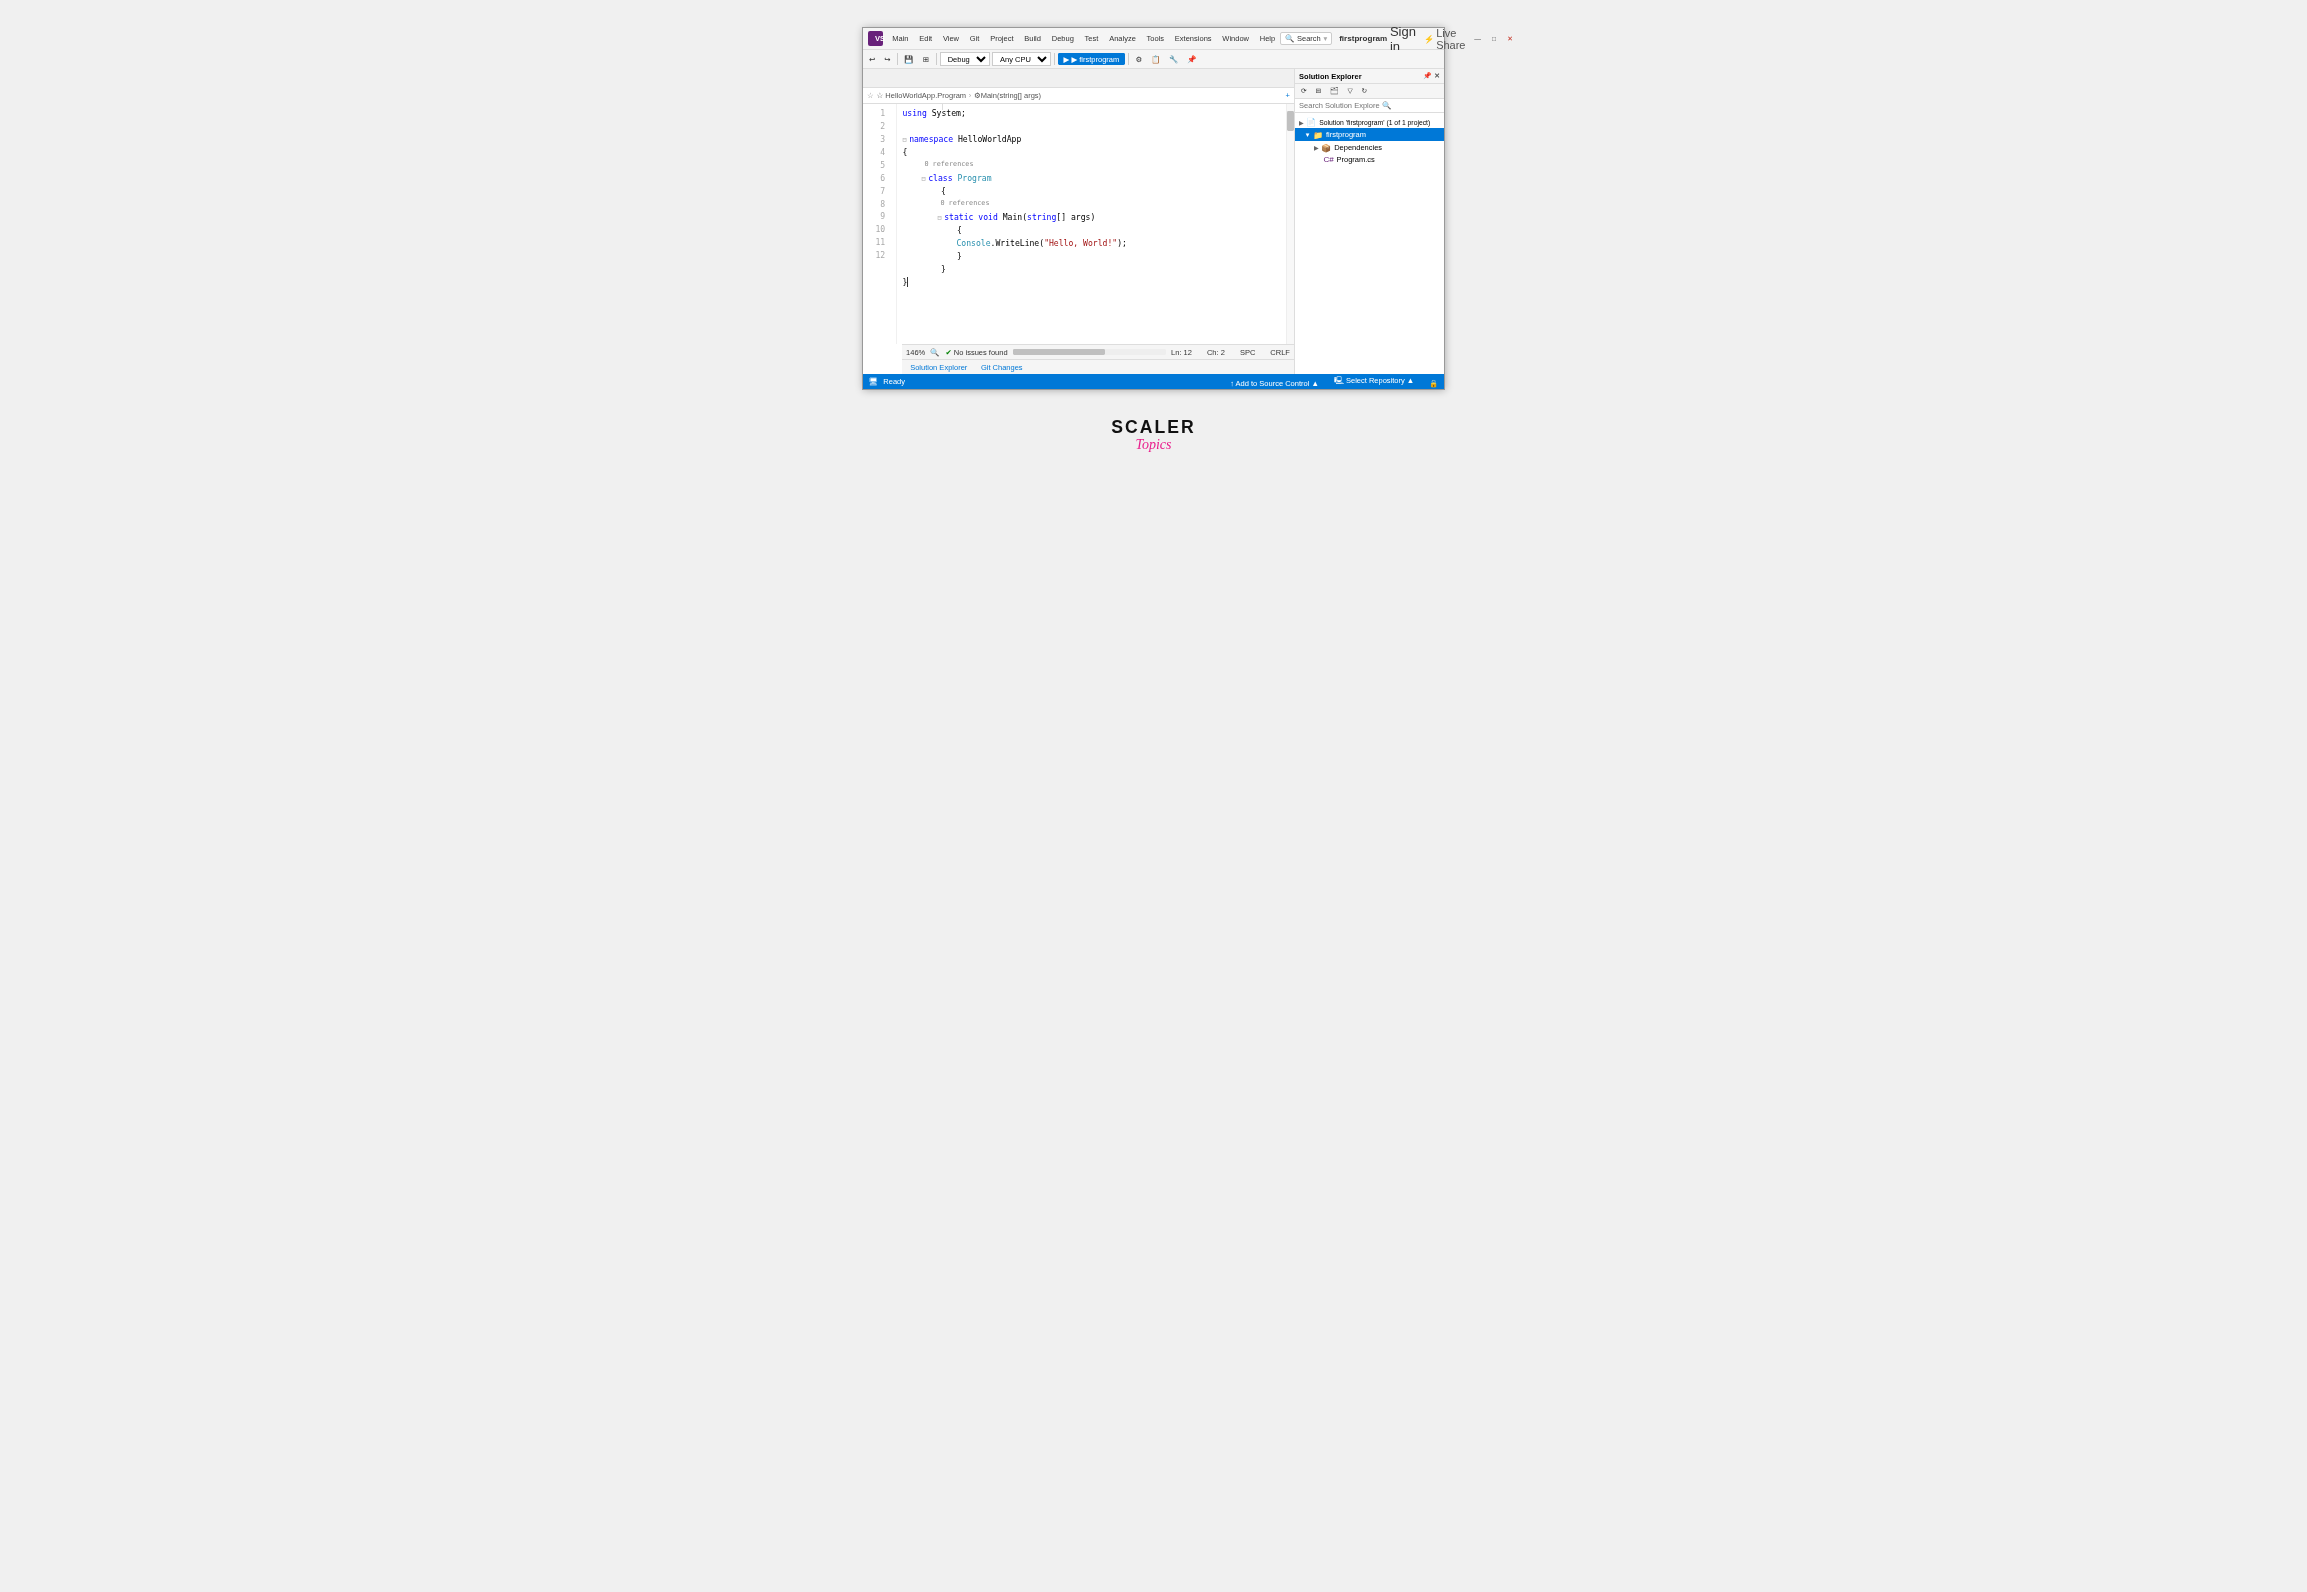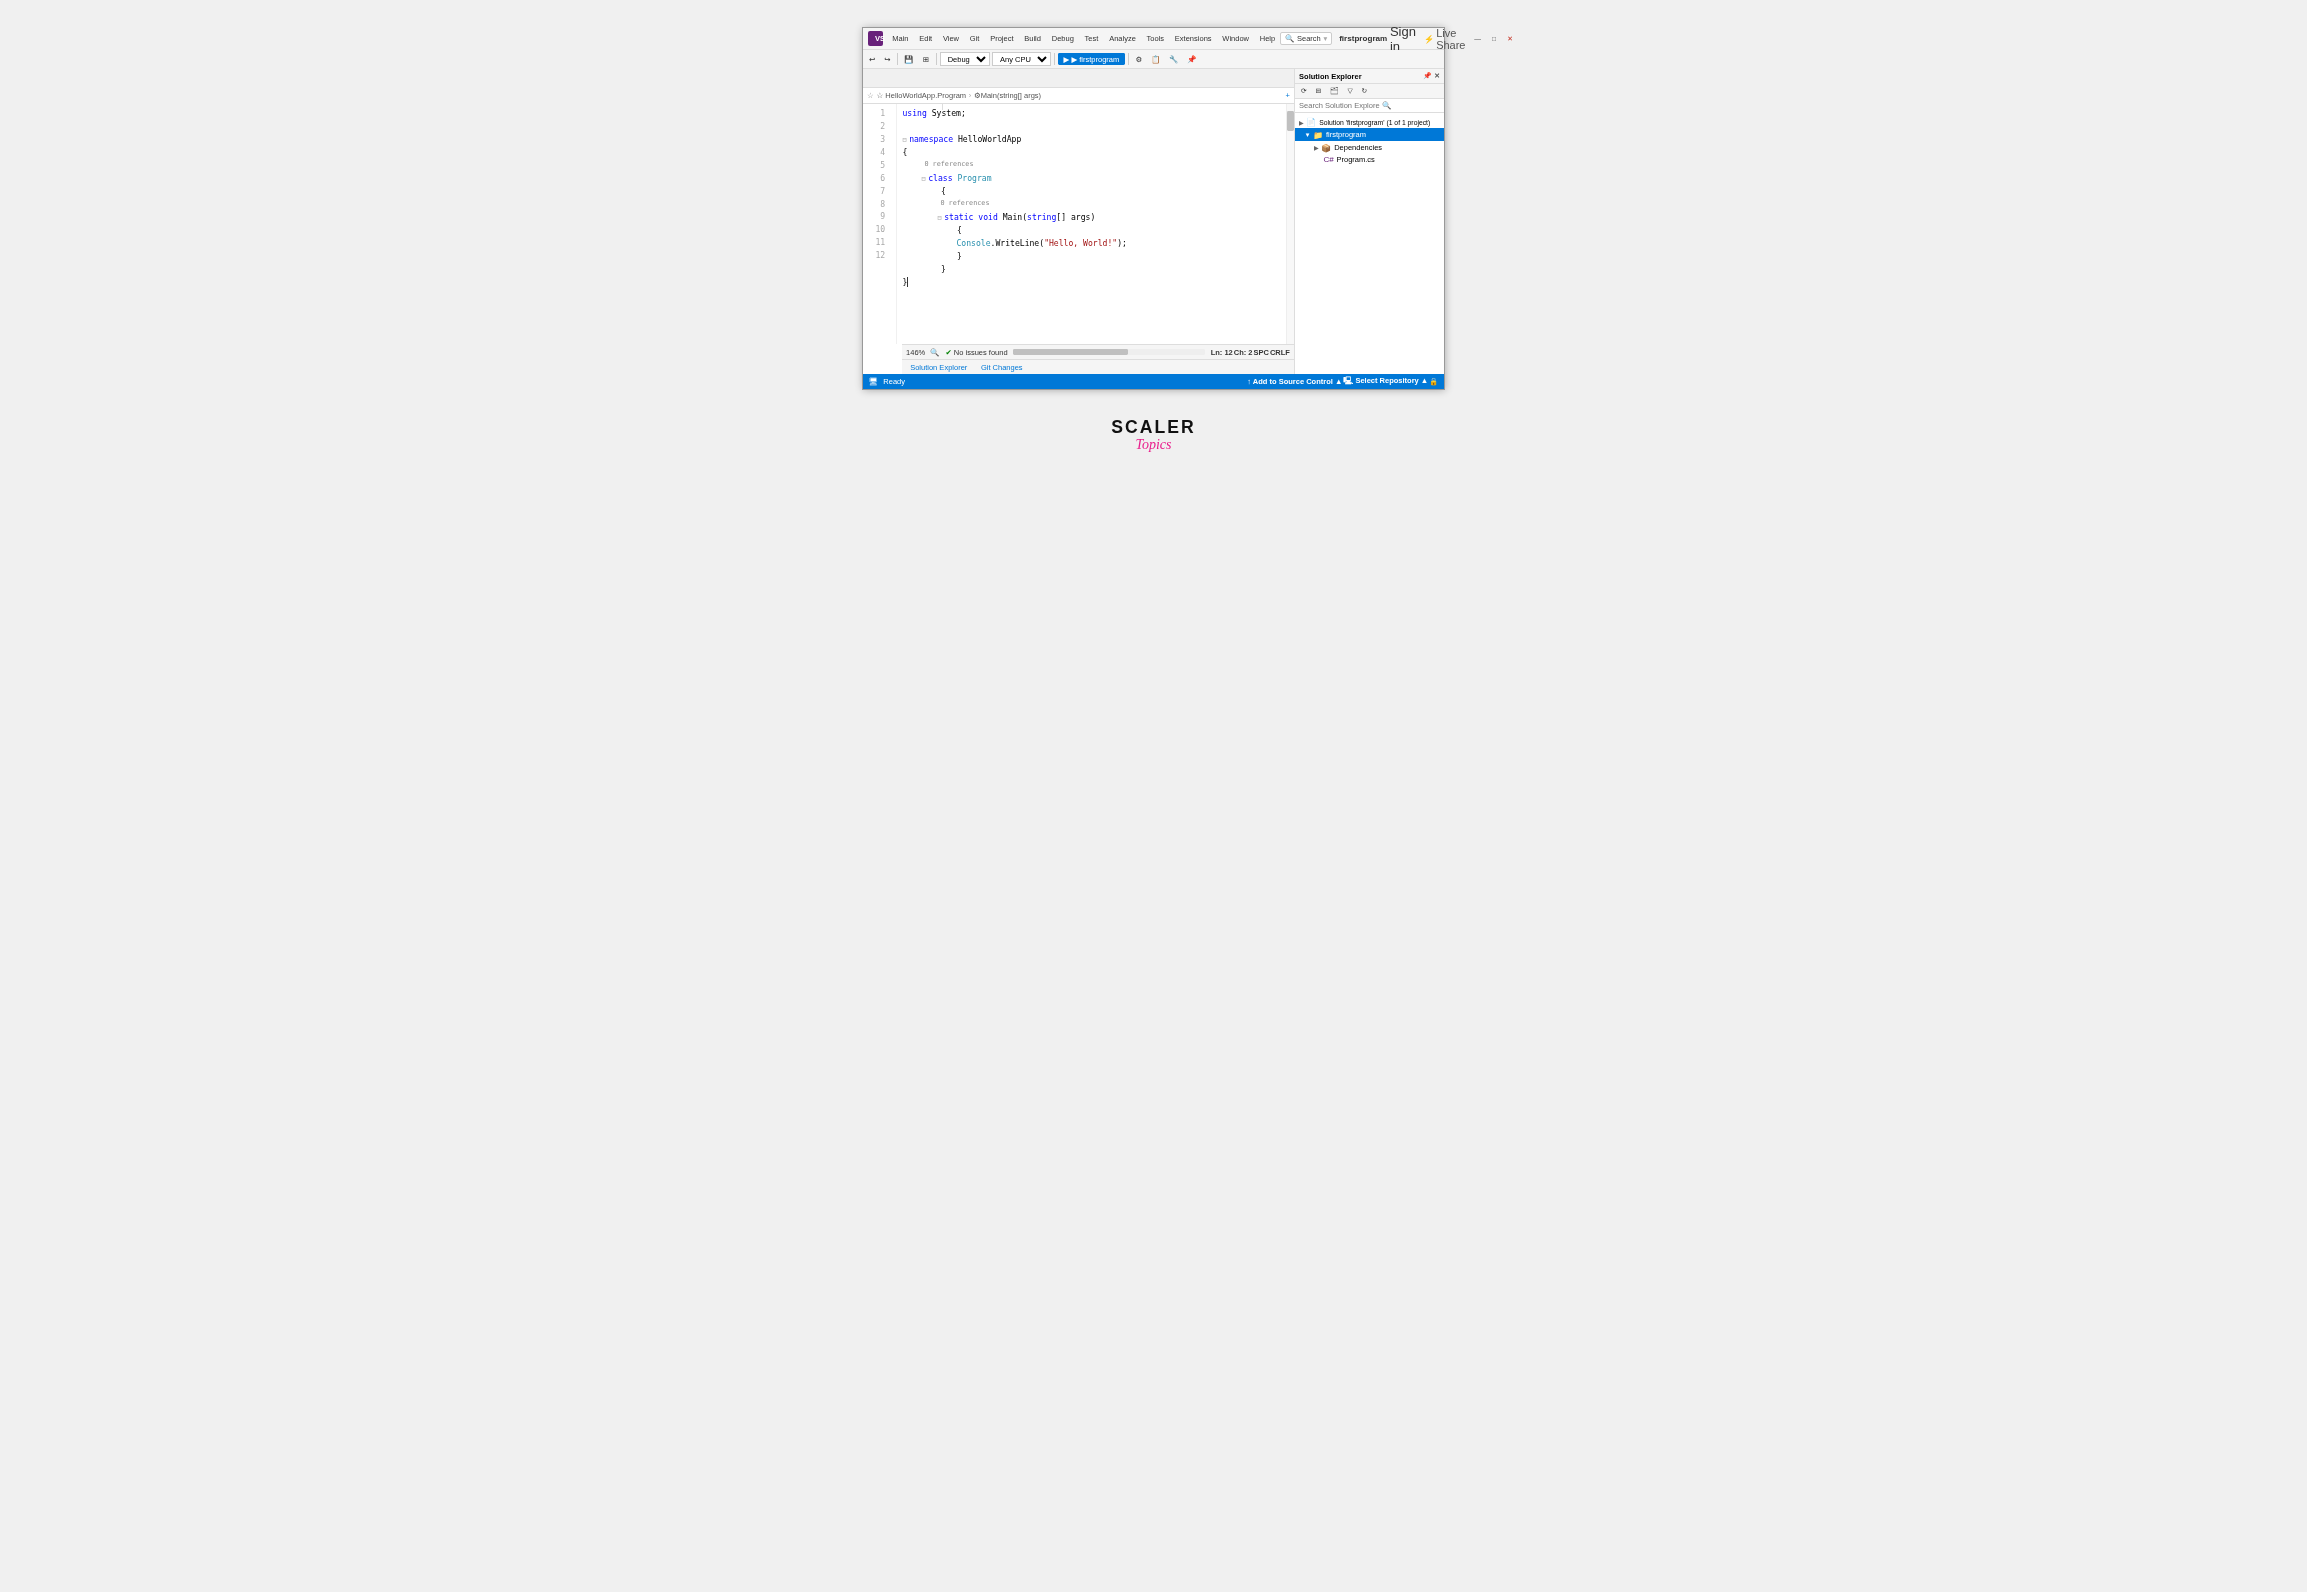--- a/index.html
+++ b/index.html
@@ -347,23 +347,22 @@
       font-size: 7.5px;
       color: #fff;
     }
     .status-left {
       display: flex;
       align-items: center;
       gap: 5.4px;
     }
     .status-right {
       display: flex;
-      align-items: center;
-      gap: 1px;
-      font-weight: bold;
+      align-items: flex-end;
+      gap: 15px;
     }
 
     
     .bottom-bar {
       display: flex;
       align-items: center;
       justify-content: space-between;
       background: #f5f5f5;
       border-top: 0.7px solid #ddd;
       height: 15px;

